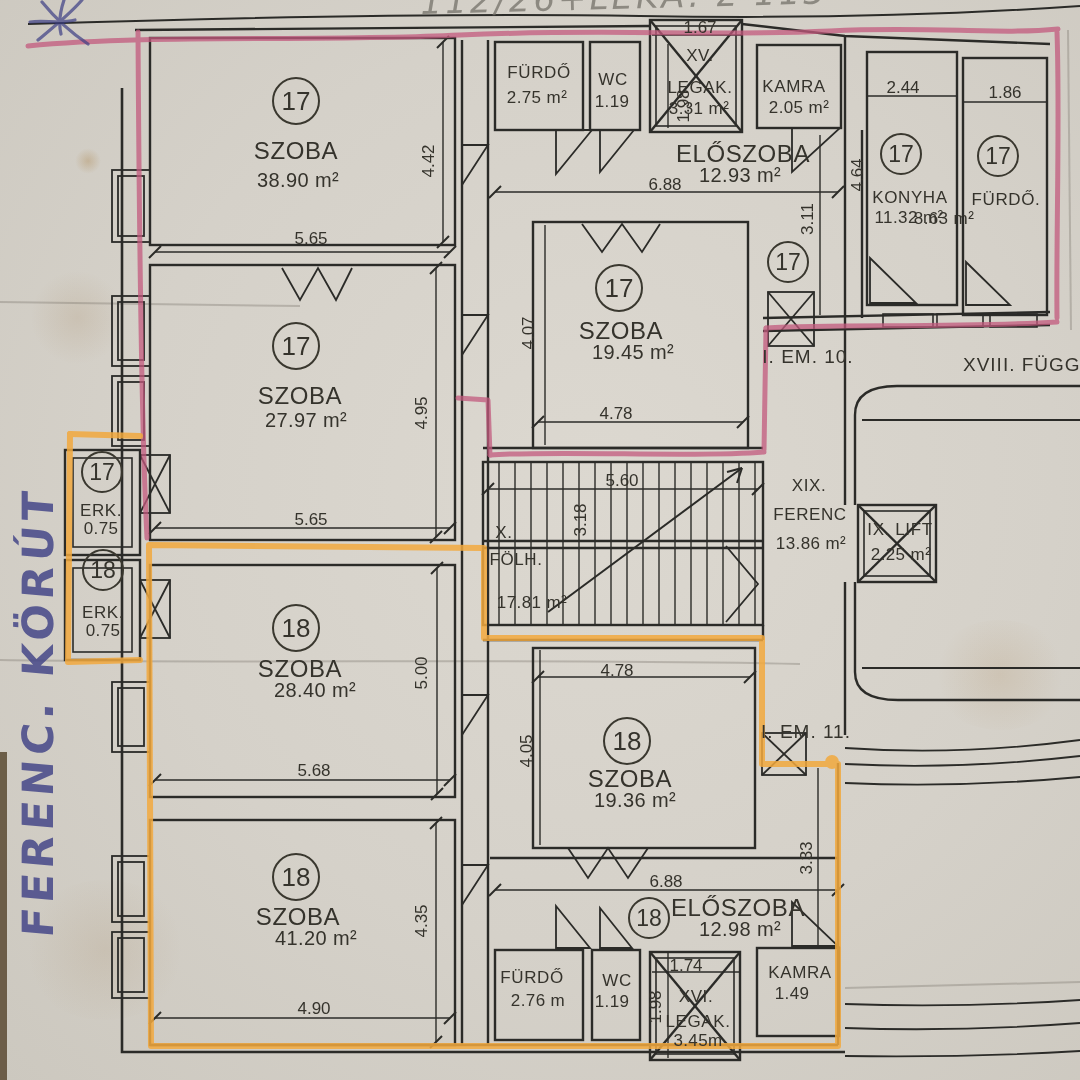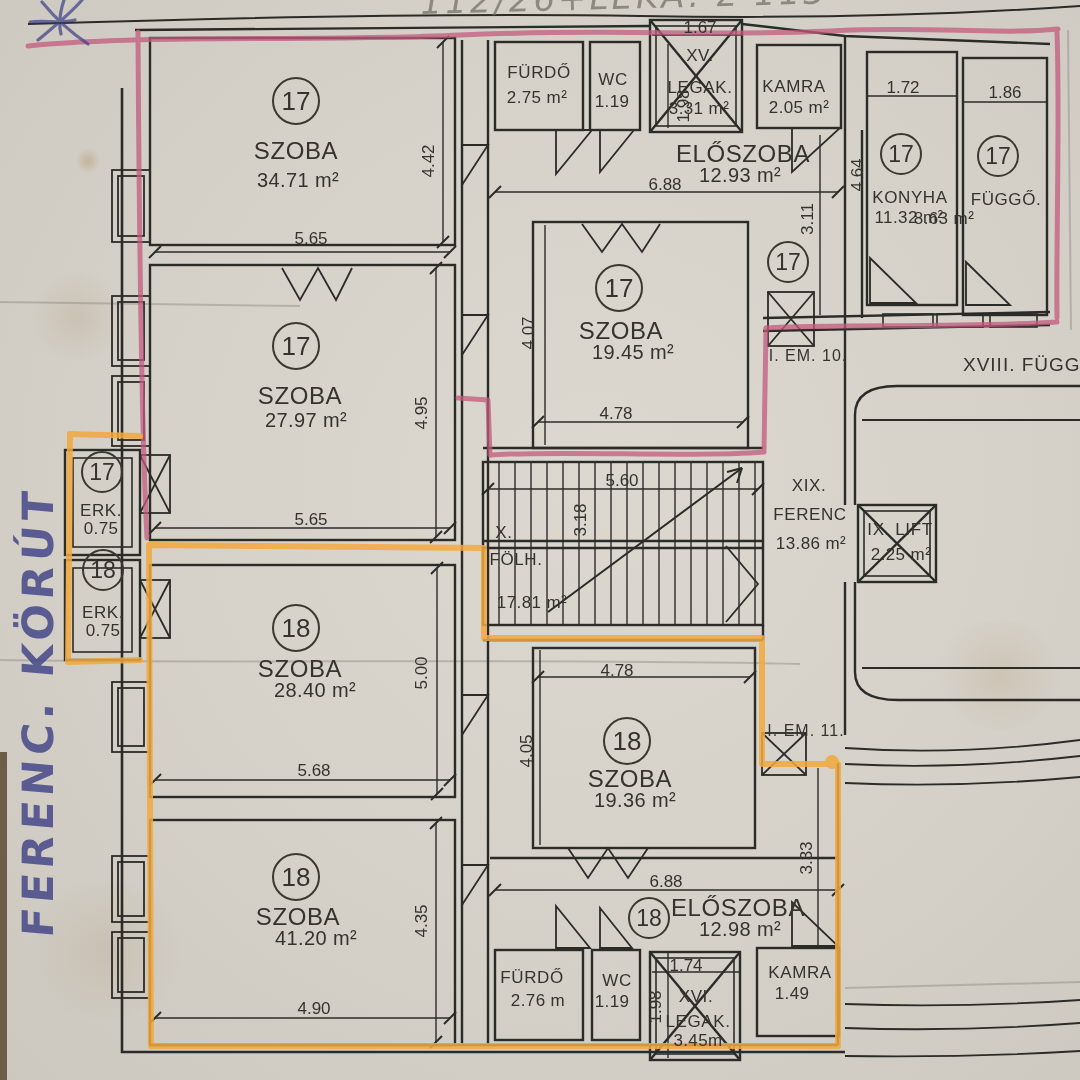--- a/index.html
+++ b/index.html
@@ -10,21 +10,21 @@
   .stain{position:absolute;border-radius:50%;pointer-events:none;}
   svg{position:absolute;left:0;top:0;}
   .lbl,.area,.dim,.dimv,.note,.circle,.hand-top,.hand-left{
      position:absolute;color:#35332c;white-space:nowrap;line-height:1;
      transform:translate(-50%,-50%);}
   .lbl{font-size:24px;letter-spacing:.6px;}
   .area{font-size:20px;letter-spacing:.4px;}
   .sm{font-size:17px;}
   .dim{font-size:17px;}
   .dimv{font-size:17px;transform:translate(-50%,-50%) rotate(-90deg);}
-  .note{font-size:16px;letter-spacing:1px;}
+  .note{font-size:19px;letter-spacing:1px;}
   .anchor-left{transform:translate(0,-50%);}
   .circle{width:44px;height:44px;border:2.5px solid #3a382f;border-radius:50%;
           font-size:26px;display:flex;align-items:center;justify-content:center;
           background:transparent;}
   .circle.smc{width:38px;height:38px;font-size:23px;}
   .hand-top{left:420px;top:-15px;transform:rotate(-1.5deg);transform-origin:left top;
             font-family:"DejaVu Sans",sans-serif;font-style:italic;font-size:34px;
             color:#75726a;opacity:.75;letter-spacing:3px;}
   .hand-left{left:38px;top:712px;transform:translate(-50%,-50%) rotate(-90deg) skewX(-5deg);
             font-family:"DejaVu Sans",sans-serif;font-size:43px;font-weight:bold;
@@ -302,28 +302,28 @@
   <div class="circle smc" style="left:901px;top:154px">17</div>
   <div class="circle smc" style="left:998px;top:156px">17</div>
   <div class="circle smc" style="left:102px;top:472px">17</div>
   <div class="circle smc" style="left:103px;top:570px">18</div>
   <div class="circle" style="left:296px;top:628px">18</div>
   <div class="circle" style="left:296px;top:877px">18</div>
   <div class="circle" style="left:627px;top:741px">18</div>
   <div class="circle smc" style="left:649px;top:918px">18</div>
 
   <div class="lbl" style="left:296px;top:151px">SZOBA</div>
-  <div class="area" style="left:298px;top:180px">34.71 m²</div>
+  <div class="area" style="left:298px;top:180px">38.90 m²</div>
   <div class="lbl" style="left:300px;top:396px">SZOBA</div>
   <div class="area" style="left:306px;top:420px">27.97 m²</div>
   <div class="lbl" style="left:621px;top:331px">SZOBA</div>
   <div class="area" style="left:633px;top:352px">19.45 m²</div>
   <div class="lbl sm" style="left:910px;top:197px">KONYHA</div>
   <div class="area sm" style="left:909px;top:217px">11.32 m²</div>
-  <div class="lbl sm" style="left:1006px;top:199px">FÜGGŐ.</div>
+  <div class="lbl sm" style="left:1006px;top:199px">FÜRDŐ.</div>
   <div class="area sm" style="left:944px;top:218px">8.63 m²</div>
   <div class="lbl sm" style="left:539px;top:72px">FÜRDŐ</div>
   <div class="area sm" style="left:537px;top:97px">2.75 m²</div>
   <div class="lbl sm" style="left:613px;top:79px">WC</div>
   <div class="area sm" style="left:612px;top:101px">1.19</div>
   <div class="lbl sm" style="left:700px;top:55px">XV.</div>
   <div class="lbl sm" style="left:700px;top:87px">LEGAK.</div>
   <div class="area sm" style="left:699px;top:108px">3.31 m²</div>
   <div class="lbl sm" style="left:794px;top:86px">KAMRA</div>
   <div class="area sm" style="left:799px;top:107px">2.05 m²</div>
@@ -365,21 +365,21 @@
 
   <div class="dim" style="left:311px;top:238px">5.65</div>
   <div class="dimv" style="left:428px;top:161px">4.42</div>
   <div class="dim" style="left:311px;top:519px">5.65</div>
   <div class="dimv" style="left:421px;top:413px">4.95</div>
   <div class="dim" style="left:700px;top:27px">1.67</div>
   <div class="dimv" style="left:683px;top:106px">1.98</div>
   <div class="dim" style="left:665px;top:184px">6.88</div>
   <div class="dimv" style="left:857px;top:175px">4.64</div>
   <div class="dimv" style="left:807px;top:219px">3.11</div>
-  <div class="dim" style="left:903px;top:87px">1.72</div>
+  <div class="dim" style="left:903px;top:87px">2.44</div>
   <div class="dim" style="left:1005px;top:92px">1.86</div>
   <div class="dimv" style="left:528px;top:333px">4.07</div>
   <div class="dim" style="left:616px;top:413px">4.78</div>
   <div class="dim" style="left:622px;top:480px">5.60</div>
   <div class="dimv" style="left:580px;top:520px">3.18</div>
   <div class="dim" style="left:314px;top:770px">5.68</div>
   <div class="dimv" style="left:421px;top:673px">5.00</div>
   <div class="dim" style="left:617px;top:670px">4.78</div>
   <div class="dimv" style="left:526px;top:751px">4.05</div>
   <div class="dim" style="left:666px;top:881px">6.88</div>

